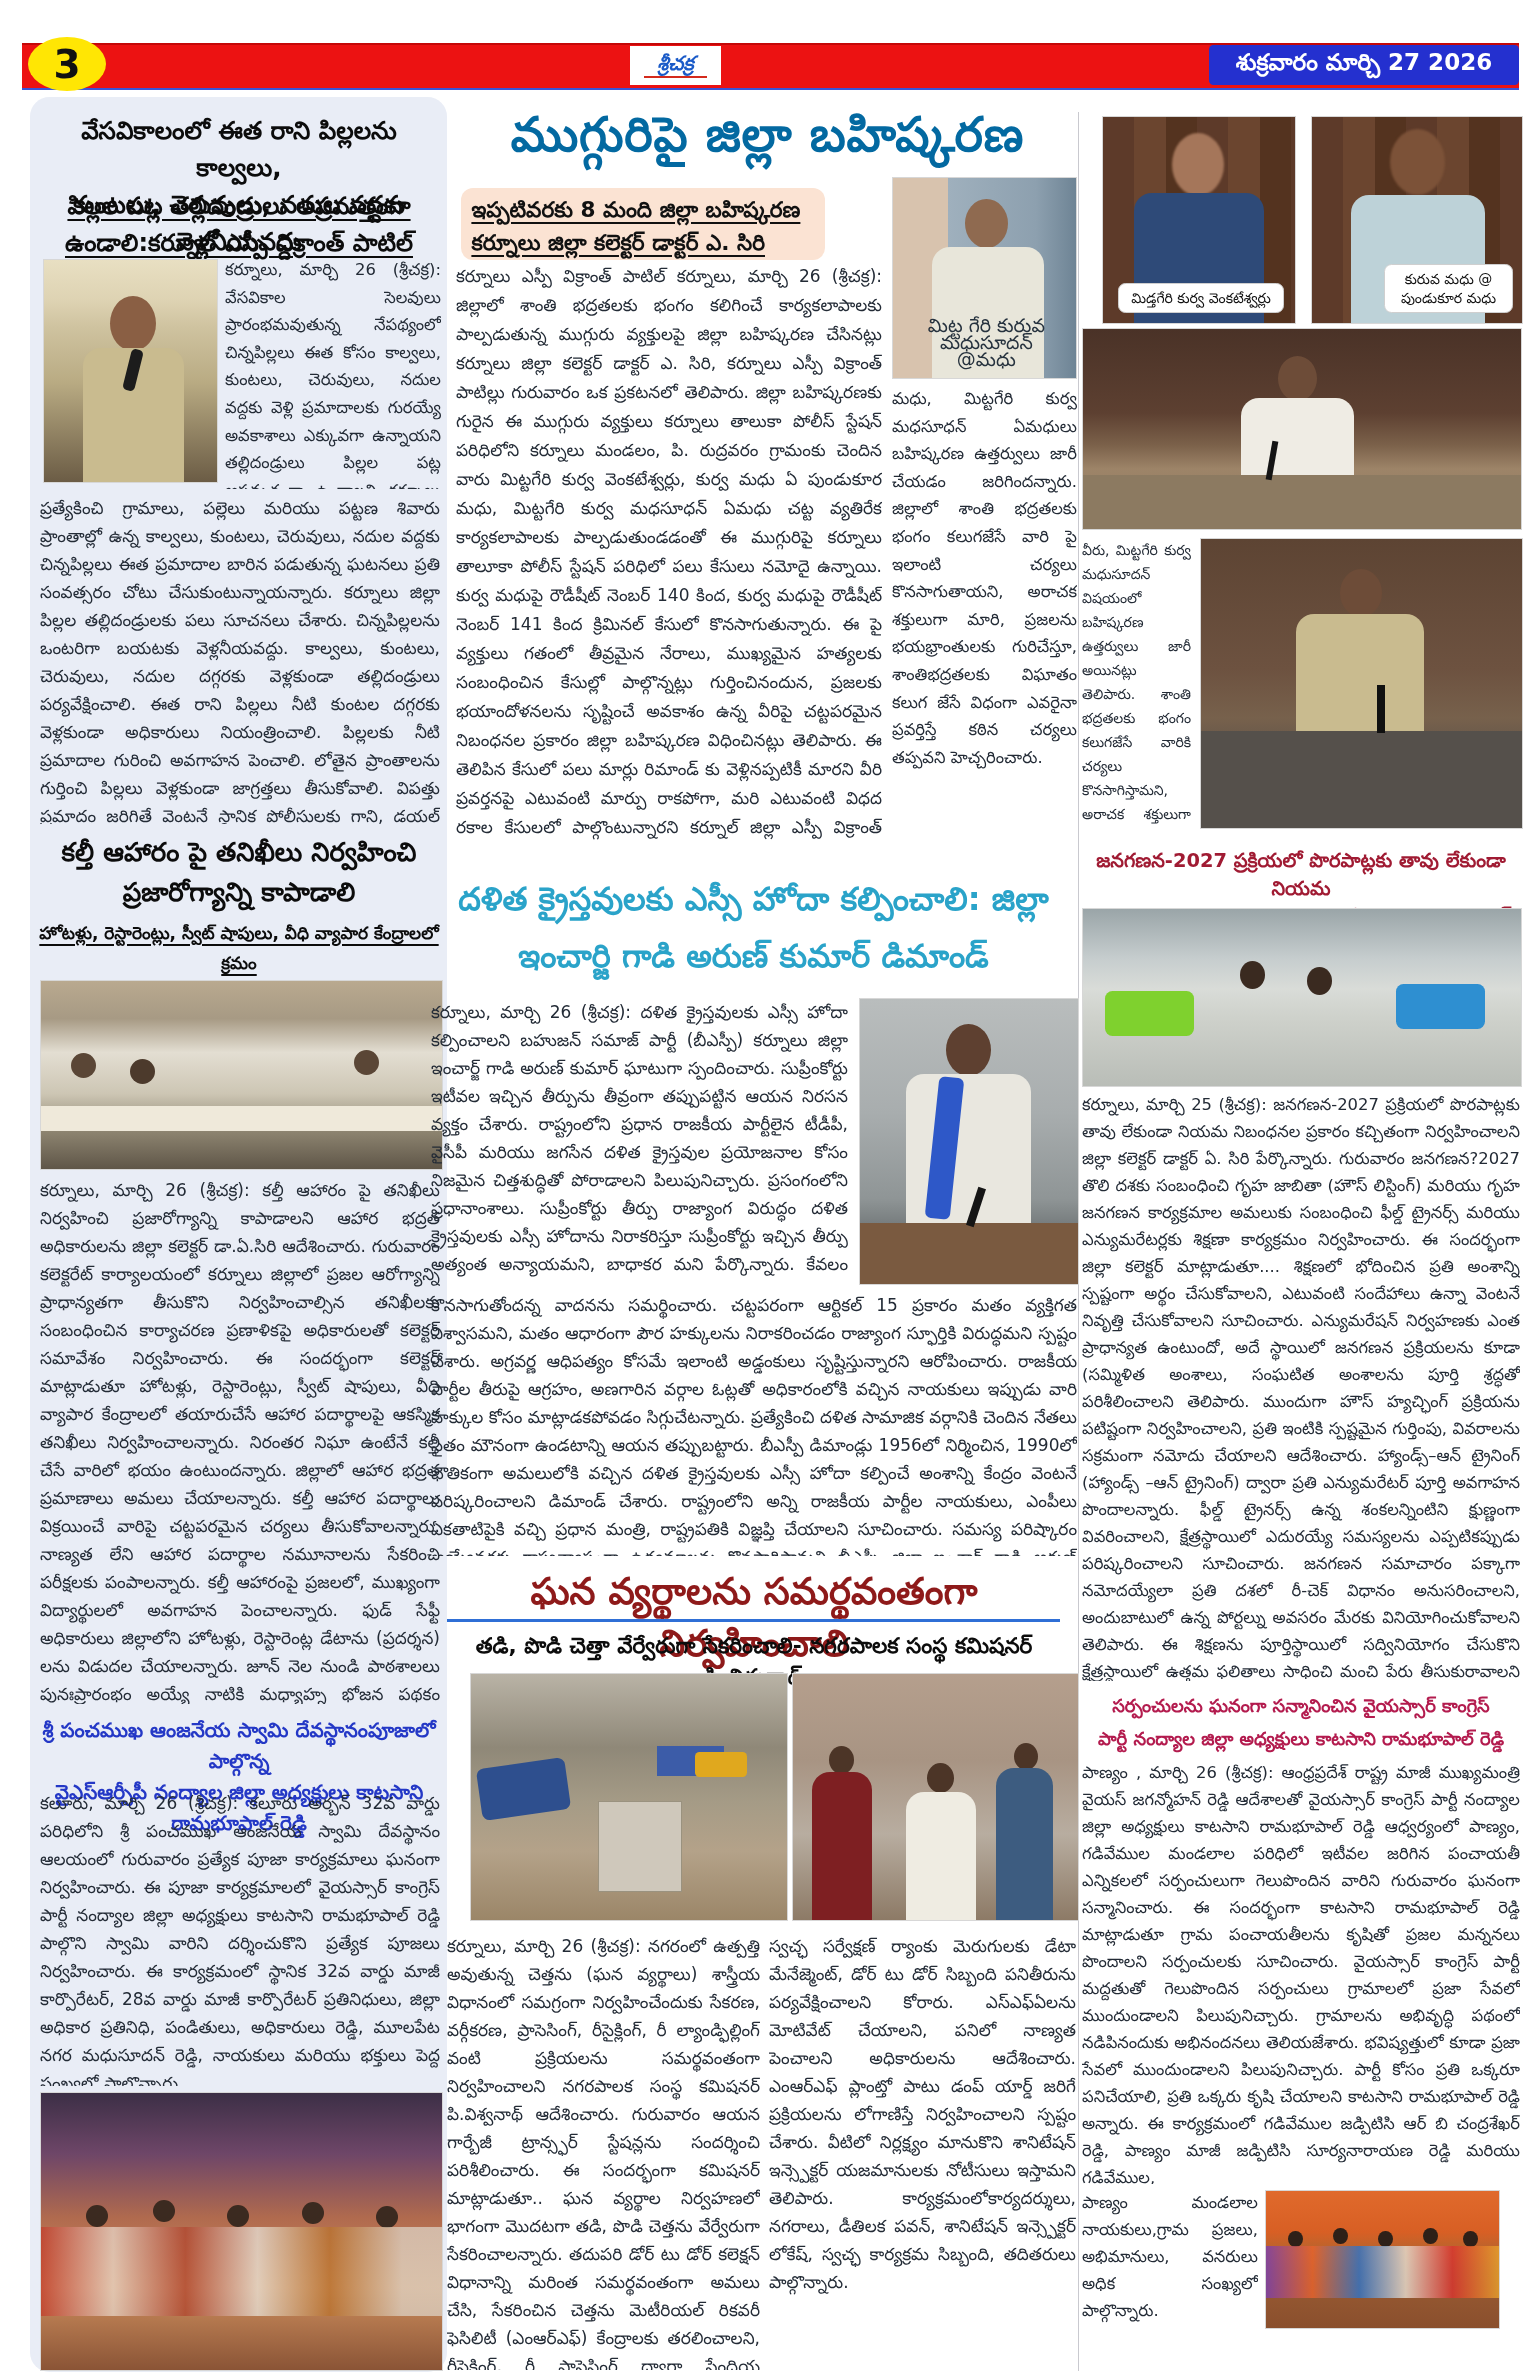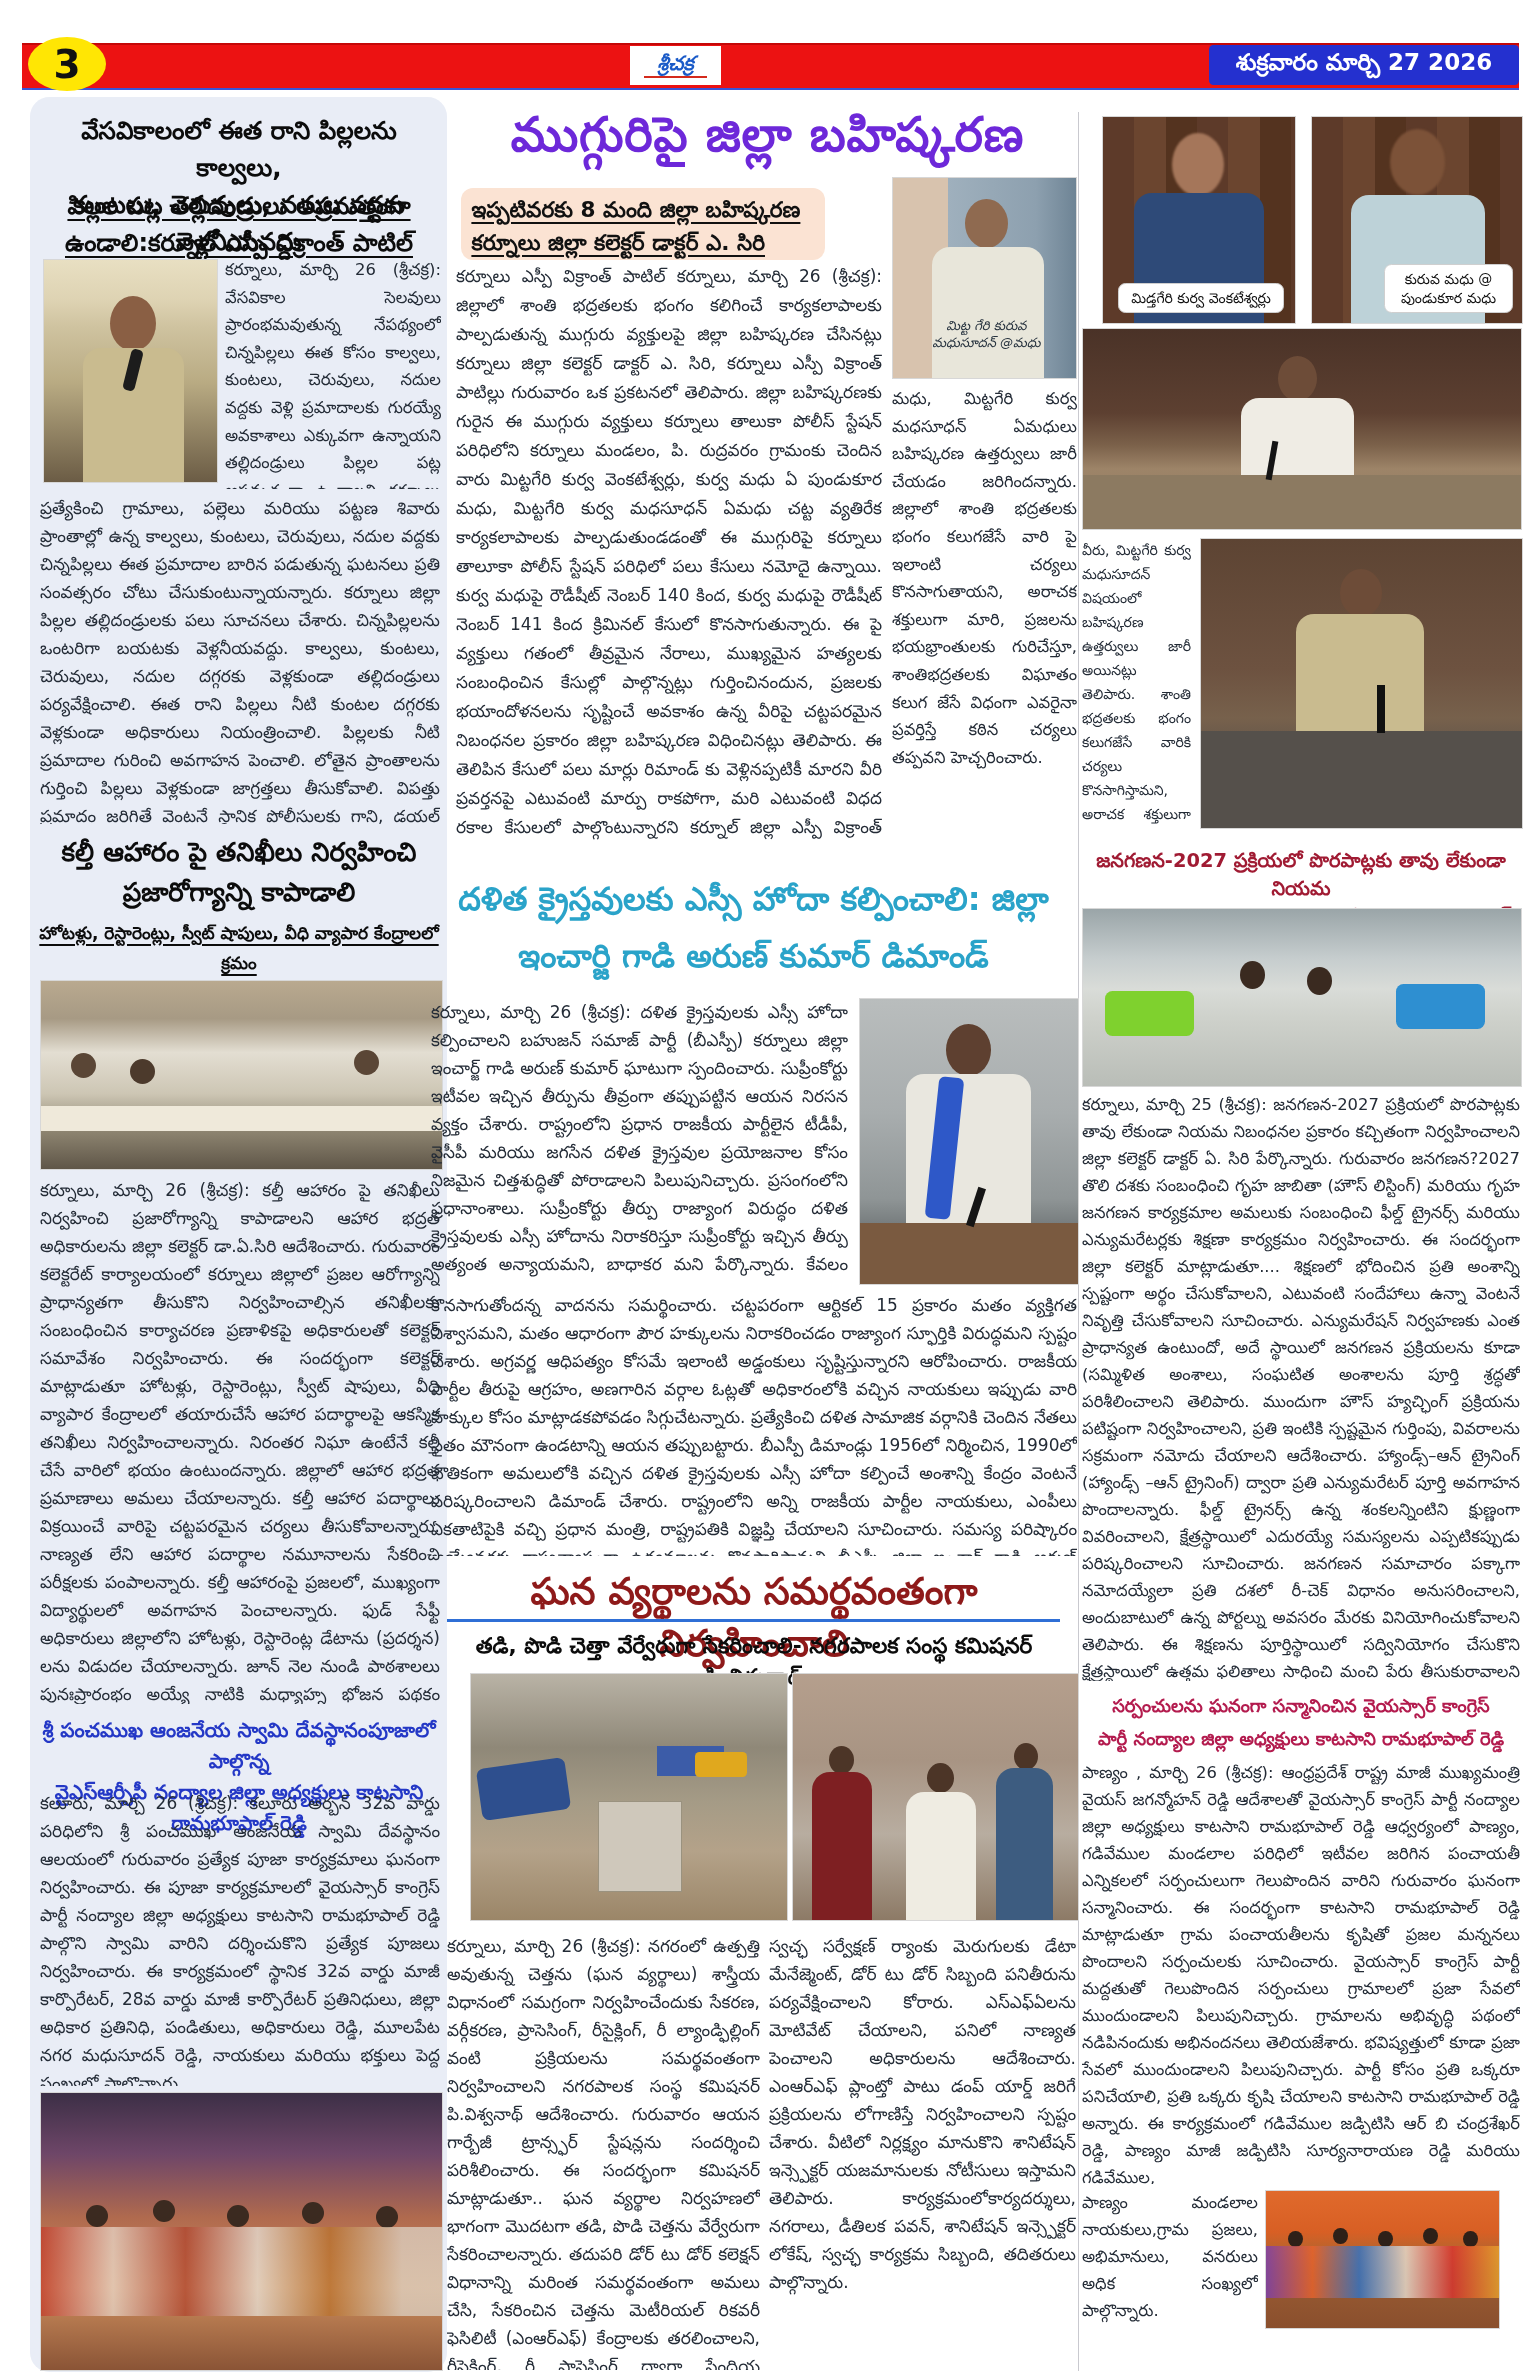--- a/index.html
+++ b/index.html
@@ -13,21 +13,21 @@
   #logobox .lg{color:#1b5bc8;font-weight:bold;font-style:italic;font-size:20px;line-height:20px;}
   #logobox .lgsub{height:2.2px;width:70%;background:#d42a1c;margin-top:2.2px;}
   #datebox{left:1209px;top:45px;width:310px;height:40px;background:#2430cf;border-radius:4.5px;display:flex;align-items:center;justify-content:center;color:#fff;font-weight:bold;font-size:23px;}
   
   #leftcol{left:30px;top:97px;width:417px;height:2275px;background:#e9edf6;border-radius:19.4px;}
   .vrule{left:1078px;top:112px;width:0.7px;height:2259px;background:#c9c9cf;}
   
   .body-text{font-size:17px;line-height:28px;text-align:justify;color:#232b36;overflow:hidden;}
   .hl-black{font-weight:bold;color:#0c0c0c;text-align:center;}
   .und{text-decoration:underline;text-underline-offset:5.2px;text-decoration-thickness:1.5px;}
-  .hl-green{font-weight:bold;color:#6d28d9;text-align:center;font-size:48px;letter-spacing:0.7px;}
+  .hl-green{font-weight:bold;color:#0369a1;text-align:center;font-size:48px;letter-spacing:0.7px;}
   .hl-teal{font-weight:bold;color:#2aa3c9;text-align:center;font-size:32px;line-height:57px;}
   .hl-maroon{font-weight:bold;color:#8e1a1a;text-align:center;font-size:37px;}
   .hl-red2{font-weight:bold;color:#a01b33;text-align:center;font-size:19.4px;line-height:28px;}
   .hl-crimson{font-weight:bold;color:#b31b4e;text-align:center;font-size:18px;line-height:33px;}
   .hl-blue{font-weight:bold;color:#2438c6;text-align:center;font-size:20px;line-height:31px;}
   
   .photo{overflow:hidden;border:0.7px solid #d7d7d7;}
   .plabel{position:absolute;background:#ffffff;border:0.7px solid #cfcfcf;border-radius:7.5px;color:#111;font-size:14px;line-height:18.6px;text-align:center;padding:4.5px 7.5px;}
   .sil-body{position:absolute;border-radius:18px 18px 0 0;}
   
@@ -123,21 +123,21 @@
   <div class="abs hl-green" style="left:458px;top:106px;width:619px;">ముగ్గురిపై జిల్లా బహిష్కరణ</div>
 
   <div class="abs" style="left:461px;top:188px;width:364px;height:72px;background:#fbe3d3;border-radius:12px;padding:4.5px 10.4px;box-sizing:border-box;font-weight:bold;font-size:21.6px;line-height:33px;color:#111;">
     <div class="und">ఇప్పటివరకు 8 మంది జిల్లా బహిష్కరణ</div>
     <div class="und">కర్నూలు జిల్లా కలెక్టర్ డాక్టర్ ఎ. సిరి</div>
   </div>
 
   <div class="abs photo" id="ph-accused" style="left:892px;top:177px;width:183px;height:200px;">
     <div class="blob" style="left:72px;top:21px;width:43px;height:49px;background:#8f6a50;filter:blur(0.7px);"></div>
     <div class="sil-body" style="left:39px;top:69px;width:112px;height:131px;background:#e8e6da;"></div>
-    <div class="abs" style="left:22.4px;top:139px;width:142px;text-align:center;font-size:13px;line-height:17px;color:#26323e;font-style:italic;">మిట్ట గేరి కురువ మధుసూదన్ @మధు</div>
+    <div class="abs" style="left:22.4px;top:139px;width:142px;text-align:center;font-size:19px;line-height:17px;color:#26323e;">మిట్ట గేరి కురువ మధుసూదన్ @మధు</div>
   </div>
 
   <div class="abs body-text" style="left:456px;top:262px;width:426px;height:583px;line-height:29px;">కర్నూలు ఎస్పీ విక్రాంత్ పాటిల్ కర్నూలు, మార్చి 26 (శ్రీచక్ర): జిల్లాలో శాంతి భద్రతలకు భంగం కలిగించే కార్యకలాపాలకు పాల్పడుతున్న ముగ్గురు వ్యక్తులపై జిల్లా బహిష్కరణ చేసినట్లు కర్నూలు జిల్లా కలెక్టర్ డాక్టర్ ఎ. సిరి, కర్నూలు ఎస్పీ విక్రాంత్ పాటిల్లు గురువారం ఒక ప్రకటనలో తెలిపారు. జిల్లా బహిష్కరణకు గురైన ఈ ముగ్గురు వ్యక్తులు కర్నూలు తాలుకా పోలీస్ స్టేషన్ పరిధిలోని కర్నూలు మండలం, పి. రుద్రవరం గ్రామంకు చెందిన వారు మిట్టగేరి కుర్వ వెంకటేశ్వర్లు, కుర్వ మధు ఏ పుండుకూర మధు, మిట్టగేరి కుర్వ మధసూధన్ ఏమధు చట్ట వ్యతిరేక కార్యకలాపాలకు పాల్పడుతుండడంతో ఈ ముగ్గురిపై కర్నూలు తాలూకా పోలీస్ స్టేషన్ పరిధిలో పలు కేసులు నమోదై ఉన్నాయి. కుర్వ మధుపై రౌడీషీట్ నెంబర్ 140 కింద, కుర్వ మధుపై రౌడీషీట్ నెంబర్ 141 కింద క్రిమినల్ కేసులో కొనసాగుతున్నారు. ఈ పై వ్యక్తులు గతంలో తీవ్రమైన నేరాలు, ముఖ్యమైన హత్యలకు సంబంధించిన కేసుల్లో పాల్గొన్నట్లు గుర్తించినందున, ప్రజలకు భయాందోళనలను సృష్టించే అవకాశం ఉన్న వీరిపై చట్టపరమైన నిబంధనల ప్రకారం జిల్లా బహిష్కరణ విధించినట్లు తెలిపారు. ఈ తెలిపిన కేసులో పలు మార్లు రిమాండ్ కు వెళ్లినప్పటికీ మారని వీరి ప్రవర్తనపై ఎటువంటి మార్పు రాకపోగా, మరి ఎటువంటి విధద రకాల కేసులలో పాల్గొంటున్నారని కర్నూల్ జిల్లా ఎస్పీ విక్రాంత్ పాటిల్ తెలియపరిచారు. వీరి యొక్క క్రిమినల్ రికార్డులను పరిశీలించిన మీదట జిల్లా కలెక్టర్ డా. ఎ. సిరి ముగ్గురిపై ఈ జిల్లా బహిష్కరణ ఉత్తర్వులు జారీ చేశారు. ఈ సందర్భంగా జిల్లాలో ఇప్పటివరకు 8 మంది జిల్లా బహిష్కరణకు గురయ్యారని, వీరిలో పఠాన్ ఇమ్రాన్ ఖాన్, వట్టె ఆఖిల కుమార్, వట్టె రేవంత్ కుమార్, వట్టె కిరణ్ కుమార్, మిట్టగేరి కుర్వ వెంకటేశ్వర్లు, కుర్వ మధు ఏ పుండుకూర</div>
   <div class="abs body-text" style="left:892px;top:385px;width:185px;height:461px;font-size:16.4px;line-height:27.6px;">మధు, మిట్టగేరి కుర్వ మధసూధన్ ఏమధులు బహిష్కరణ ఉత్తర్వులు జారీ చేయడం జరిగిందన్నారు. జిల్లాలో శాంతి భద్రతలకు భంగం కలుగజేసే వారి పై ఇలాంటి చర్యలు కొనసాగుతాయని, అరాచక శక్తులుగా మారి, ప్రజలను భయభ్రాంతులకు గురిచేస్తూ, శాంతిభద్రతలకు విఘాతం కలుగ జేసే విధంగా ఎవరైనా ప్రవర్తిస్తే కఠిన చర్యలు తప్పవని హెచ్చరించారు.</div>
 
   <div class="abs hl-teal" style="left:429px;top:871px;width:649px;text-align:center;">
     <div>దళిత క్రైస్తవులకు ఎస్సీ హోదా కల్పించాలి: జిల్లా</div>
     <div>ఇంచార్జి గాడి అరుణ్ కుమార్ డిమాండ్</div>
   </div>
 

